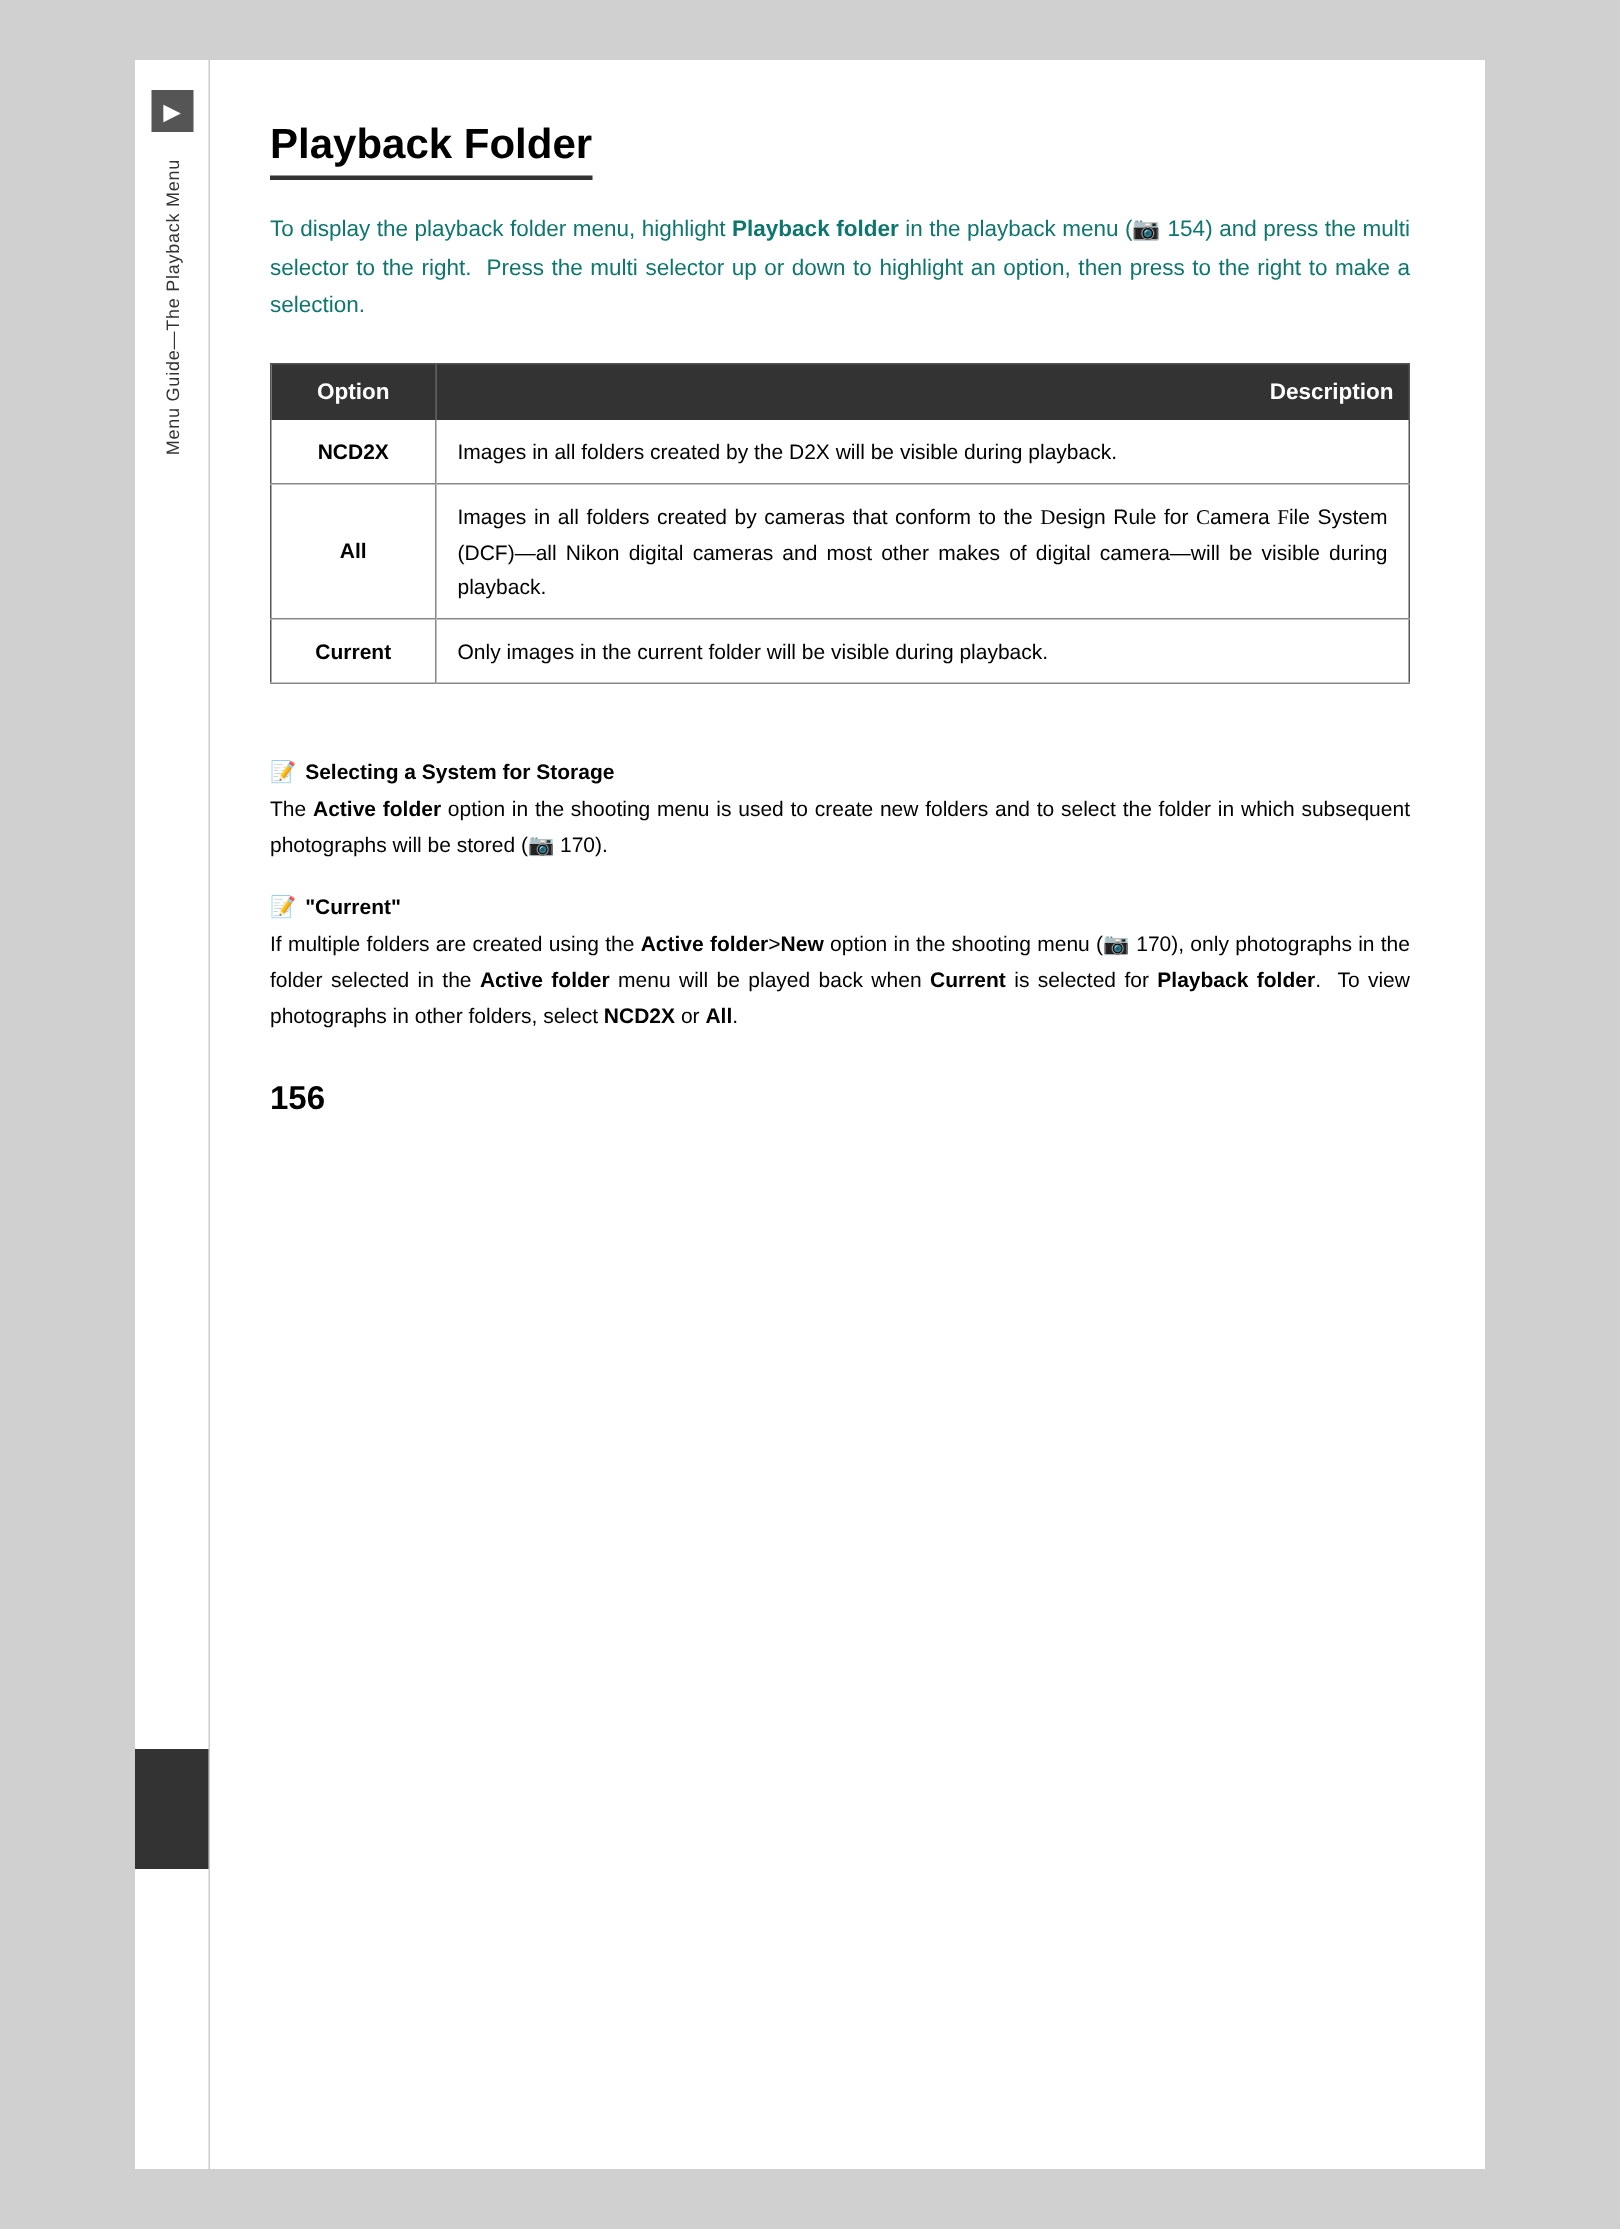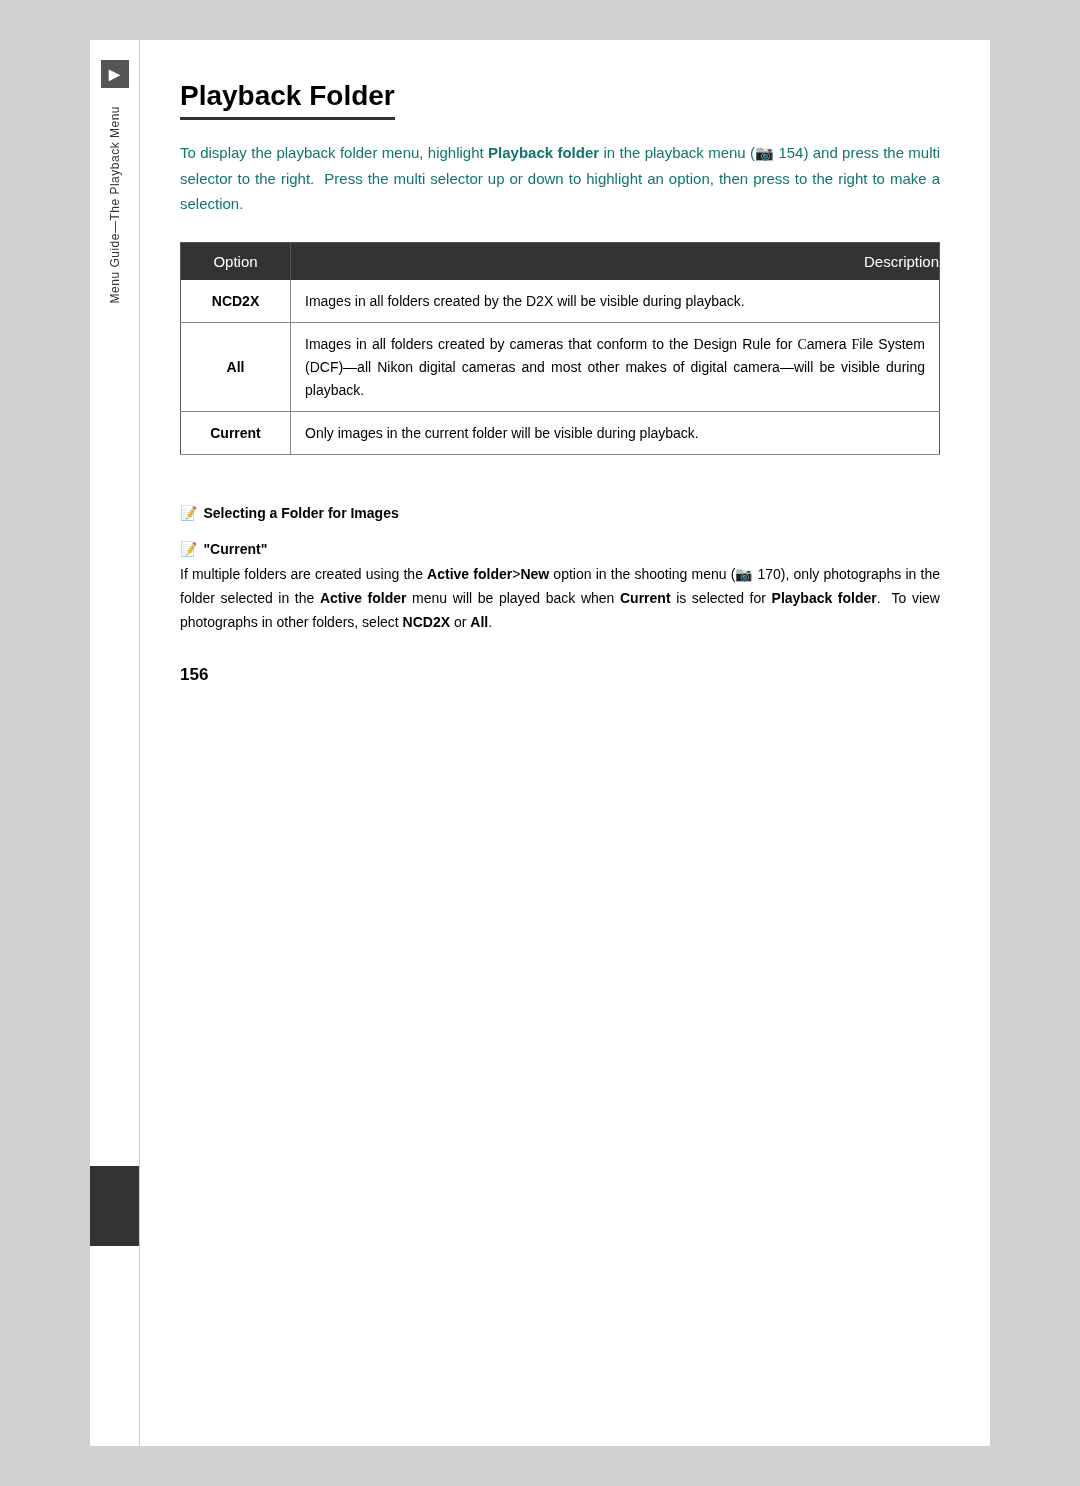--- a/index.html
+++ b/index.html
@@ -111,23 +111,23 @@
       margin-bottom: 40px;
       border: 1px solid #555;
     }
 
     .options-table thead tr {
       background: #333;
       color: #fff;
     }
 
     .options-table thead th {
-      padding: 10px 0;
+      padding: 10px 10px;
       font-size: 15px;
-      font-weight: normal;
+      font-weight: bold;
       text-align: center;
     }
 
     .options-table thead th.col-option {
       width: 110px;
       border-right: 1px solid #555;
     }
 
     .options-table thead th.col-description {
       text-align: right;
@@ -187,21 +187,21 @@
       line-height: 1.7;
       color: #000;
       text-align: justify;
     }
 
     .note-body strong {
       font-weight: bold;
     }
 
     .page-number {
-      font-size: 17px;
+      font-size: 22px;
       font-weight: bold;
       color: #000;
       margin-top: 30px;
     }
 
     .design-text {
       font-family: 'Times New Roman', Times, serif;
       font-size: 14px;
     }
   </style>
@@ -259,22 +259,25 @@
           </tr>
         </tbody>
       </table>
 
       
       <div class="notes-section">
 
         <div class="note-block">
           <div class="note-title">
             <span class="note-icon">📝</span>
-            <span>Selecting a Folder for Images</span>
+            <span>Selecting a System for Storage</span>
           </div>
+          <p class="note-body">
+            The <strong>Active folder</strong> option in the shooting menu is used to create new folders and to select the folder in which subsequent photographs will be stored (📷 170).
+          </p>
         </div>
 
         <div class="note-block">
           <div class="note-title">
             <span class="note-icon">📝</span>
             <span>"Current"</span>
           </div>
           <p class="note-body">
             If multiple folders are created using the <strong>Active folder</strong>&gt;<strong>New</strong> option in the shooting menu (📷 170), only photographs in the folder selected in the <strong>Active folder</strong> menu will be played back when <strong>Current</strong> is selected for <strong>Playback folder</strong>.&nbsp; To view photographs in other folders, select <strong>NCD2X</strong> or <strong>All</strong>.
           </p>

